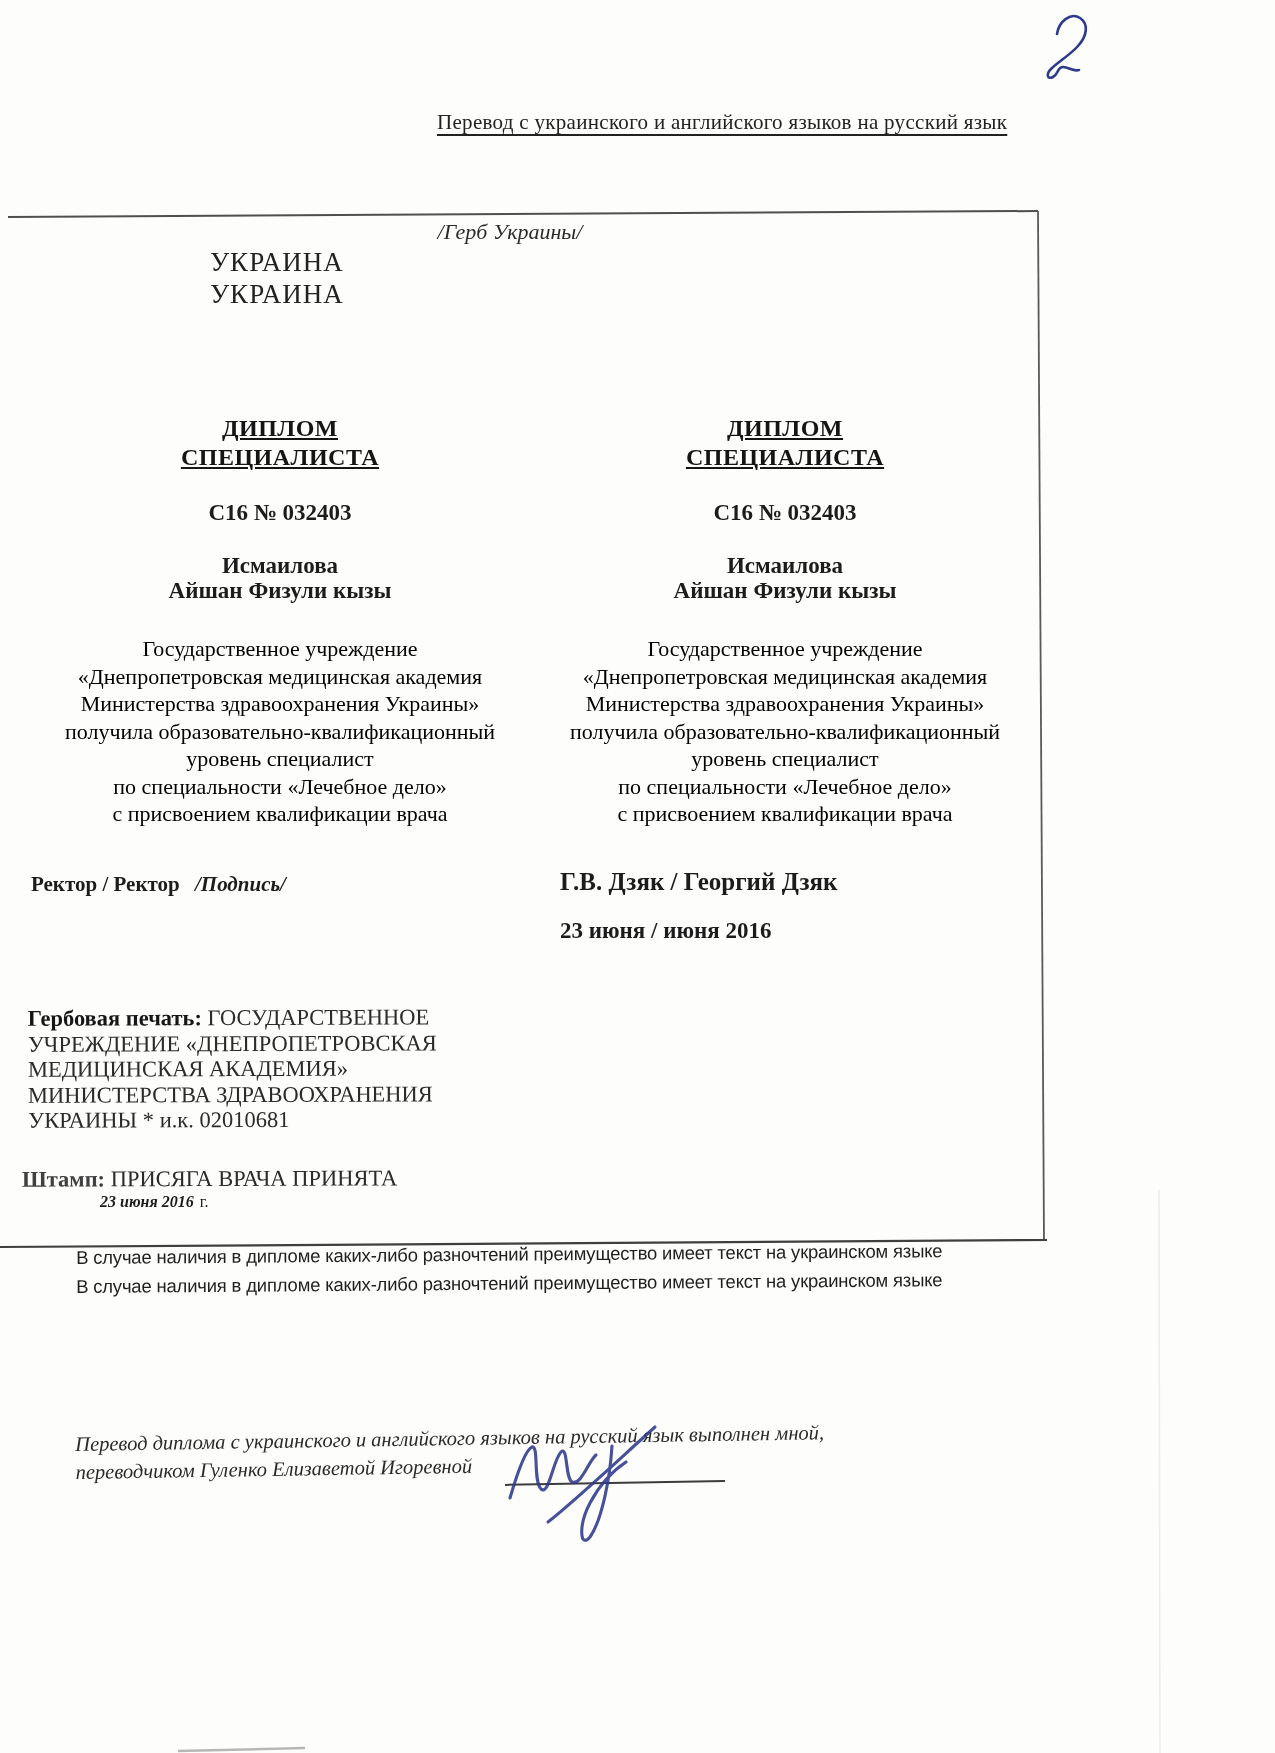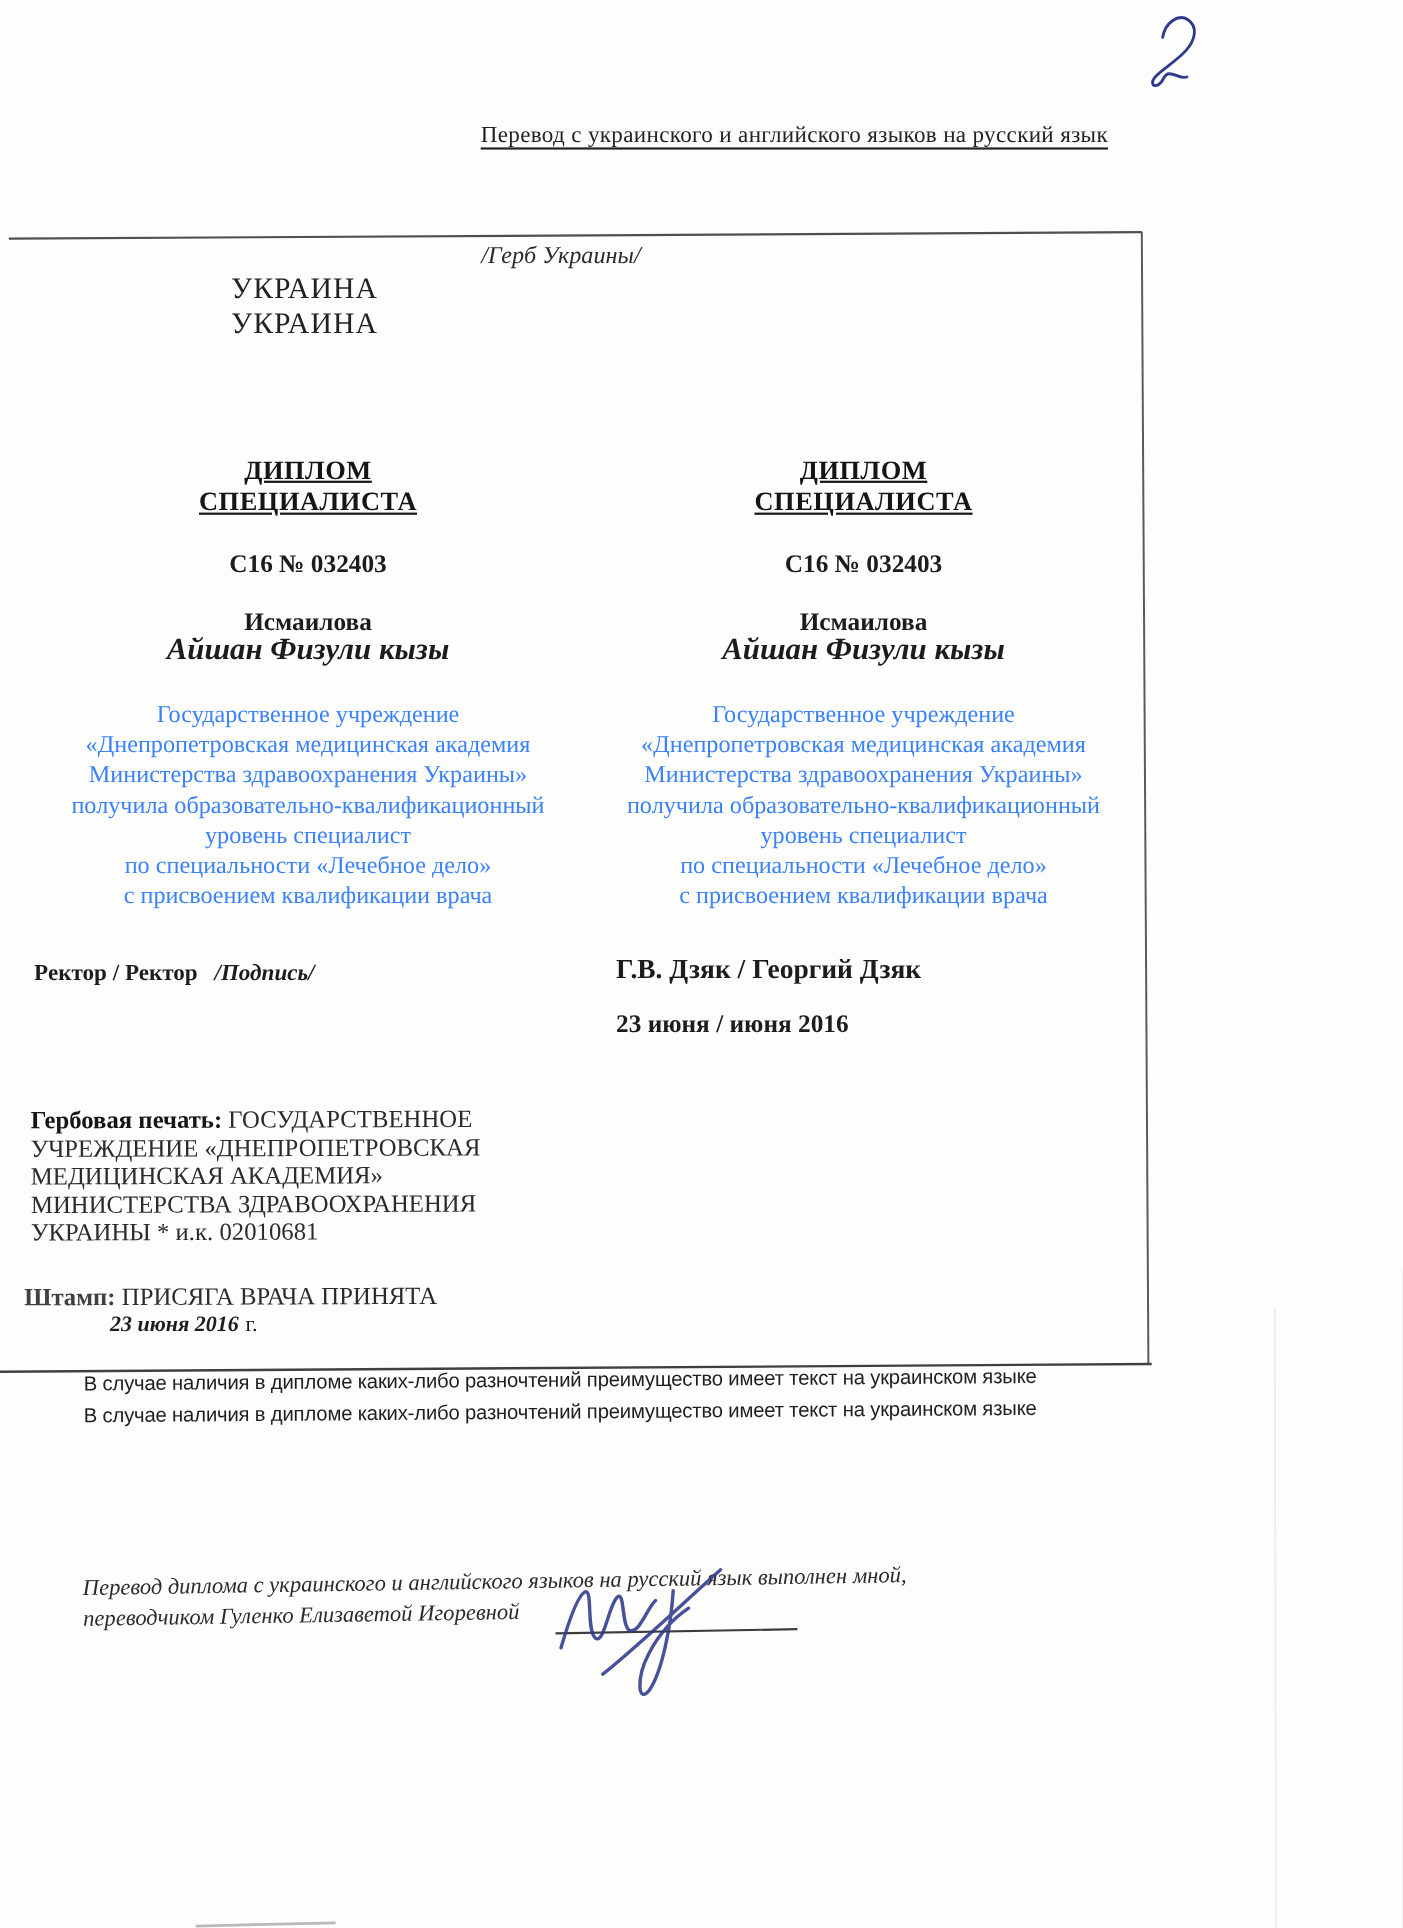--- a/index.html
+++ b/index.html
@@ -33,44 +33,44 @@
     font-size: 27px; letter-spacing: 1px; color: #222; }
   .country.l1 { top: 247px; }
   .country.l2 { top: 279px; }
 
   .doc-col { top: 414px; width: 450px; text-align: center; }
   .doc-col.left  { left: 55px; }
   .doc-col.right { left: 560px; }
   .col-title { font-weight: bold; font-size: 24px; line-height: 29px; letter-spacing: 0.5px; color: #151515; text-decoration: underline; }
   .col-serial { font-weight: bold; font-size: 23px; margin-top: 28px; }
   .col-name1 { font-weight: bold; font-size: 23px; line-height: 25px; margin-top: 27px; }
-  .col-name2 { font-weight: bold; font-size: 28px; line-height: 25px; font-style: italic; }
+  .col-name2 { font-weight: bold; font-size: 23px; line-height: 25px; }
   .col-body {
     margin-top: 32px;
     font-size: 22px; line-height: 27.5px;
-    white-space: pre-line; color: #3b82f6;
+    white-space: pre-line; color: #000000;
   }
 
   .rector-line { left: 31px; top: 872px; font-size: 21px; white-space: nowrap; }
   .rector-label { font-weight: bold; }
   .rector-note { font-weight: bold; font-style: italic; margin-left: 10px; }
 
   .rector-name { left: 560px; top: 868px; font-weight: bold; font-size: 25px; white-space: nowrap; }
   .sign-date   { left: 560px; top: 918px; font-weight: bold; font-size: 23px; white-space: nowrap; }
 
   .seal-block {
     left: 28px; top: 1005px; width: 455px;
     font-size: 22.5px; line-height: 25.5px; color: #2b2b2b;
     transform: rotate(-0.2deg);
   }
   .seal-label { font-weight: bold; color: #161616; }
 
   .stamp-line1 { left: 22px; top: 1166px; font-size: 22.5px; white-space: nowrap; color: #2b2b2b; transform: rotate(-0.2deg); }
   .stamp-label { font-weight: bold; color: #404040; }
-  .stamp-line2 { left: 100px; top: 1193px; font-size: 20px; white-space: nowrap; }
+  .stamp-line2 { left: 100px; top: 1193px; font-size: 16px; white-space: nowrap; }
   .stamp-date { font-weight: bold; font-style: italic; }
   .stamp-suffix { margin-left: 6px; }
 
   .disclaimer {
     left: 76px; width: 940px;
     font-family: "Liberation Sans", sans-serif;
     font-size: 18.5px; letter-spacing: -0.2px; color: #1f1f1f;
     white-space: nowrap;
     transform: rotate(-0.45deg); transform-origin: left top;
   }

